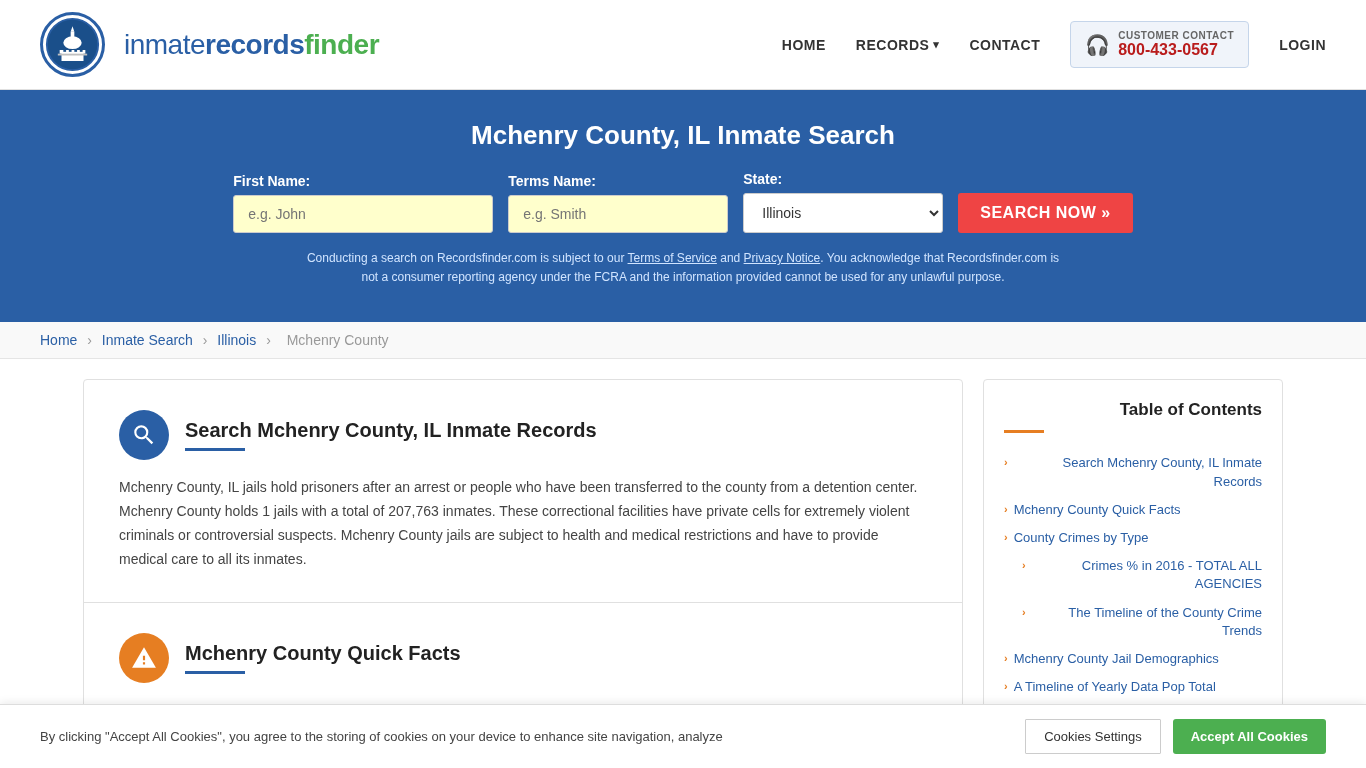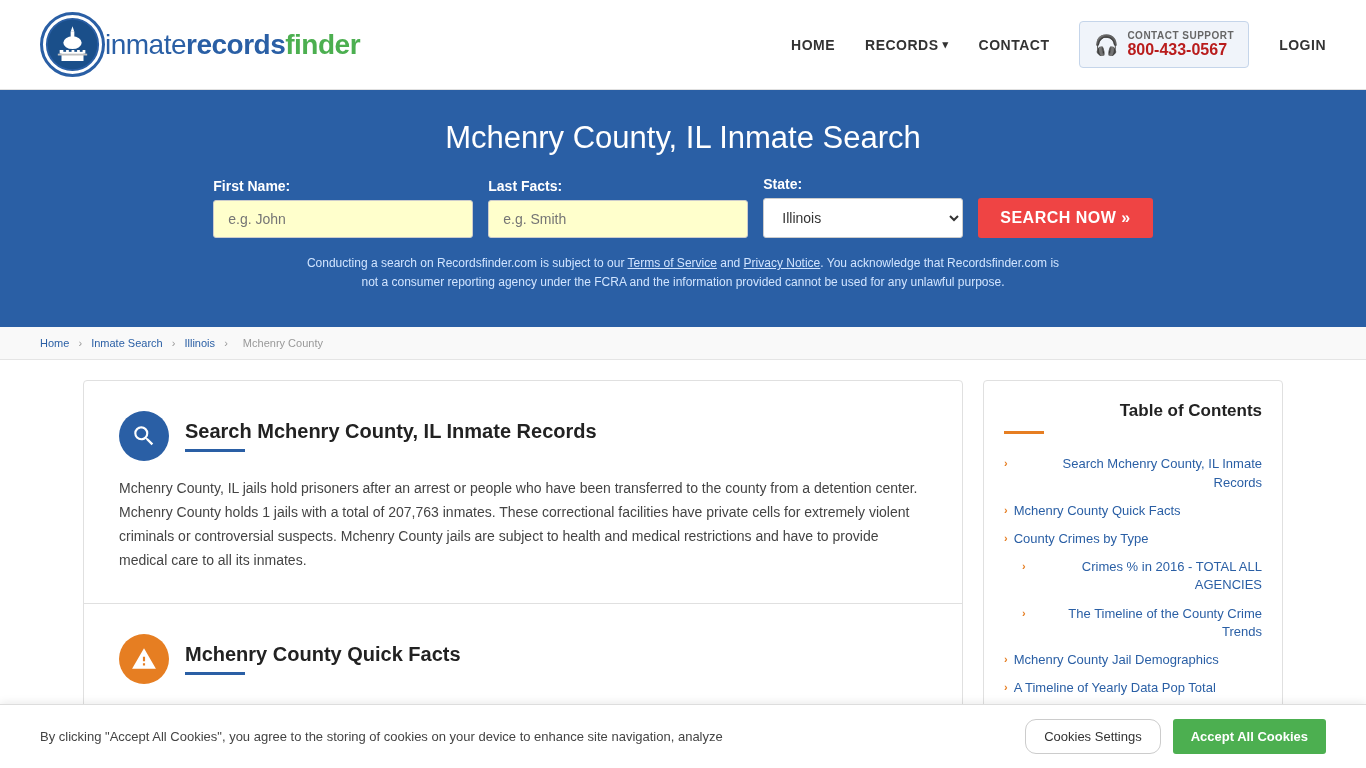--- a/index.html
+++ b/index.html
@@ -11,21 +11,21 @@
       border-bottom: 1px solid #e0e0e0;
       padding: 10px 40px;
       display: flex;
       align-items: center;
       justify-content: space-between;
       height: 90px;
     }
     .logo-area {
       display: flex;
       align-items: center;
-      gap: 0;
+      gap: 19px;
     }
     .logo-circle {
       width: 65px;
       height: 65px;
       border-radius: 50%;
       border: 3px solid #2a5fa5;
       display: flex;
       align-items: center;
       justify-content: center;
       overflow: hidden;
@@ -108,22 +108,22 @@
     }
 
     
     .hero {
       background: #2a5fa5;
       padding: 30px 40px 35px;
       text-align: center;
     }
     .hero-title {
       color: #fff;
-      font-size: 31px;
-      font-weight: 400;
+      font-size: 26px;
+      font-weight: 700;
       margin-bottom: 20px;
     }
     .search-form {
       display: flex;
       align-items: flex-end;
       justify-content: center;
       gap: 15px;
       margin-bottom: 16px;
     }
     .form-group {
@@ -140,21 +140,21 @@
     .form-group input {
       padding: 10px 14px;
       font-size: 14px;
       border: 1px solid #ccc;
       border-radius: 3px;
       background: #ffffcc;
       color: #999;
       outline: none;
     }
     .form-group input.first-name { width: 260px; }
-    .form-group input.last-name { width: 260px; }
+    .form-group input.last-name { width: 220px; }
     .form-group select {
       padding: 10px 14px;
       font-size: 14px;
       border: 1px solid #ccc;
       border-radius: 3px;
       background: #fff;
       color: #333;
       width: 200px;
       outline: none;
     }
@@ -178,21 +178,21 @@
       margin: 0 auto;
     }
     .hero-disclaimer a {
       color: #d0e4ff;
       text-decoration: underline;
     }
 
     
     .breadcrumb {
       padding: 10px 40px;
-      font-size: 11px;
+      font-size: 14px;
       color: #555;
       background: #f9f9f9;
       border-bottom: 1px solid #e5e5e5;
     }
     .breadcrumb a {
       color: #2a5fa5;
       text-decoration: none;
     }
     .breadcrumb span {
       margin: 0 6px;
@@ -332,21 +332,21 @@
     .cookie-actions {
       display: flex;
       gap: 12px;
       flex-shrink: 0;
     }
     .cookie-settings-btn {
       background: #fff;
       border: 1px solid #ccc;
       padding: 9px 18px;
       font-size: 13px;
-      border-radius: 11px;
+      border-radius: 1px;
       cursor: pointer;
       color: #333;
     }
     .cookie-accept-btn {
       background: #4caf50;
       border: none;
       padding: 9px 18px;
       font-size: 13px;
       font-weight: 700;
       border-radius: 3px;
@@ -387,37 +387,37 @@
   <nav class="nav-area">
     <a class="nav-link">HOME</a>
     <div class="nav-link nav-records">
       <span>RECORDS</span>
       <span class="chevron">▾</span>
     </div>
     <a class="nav-link">CONTACT</a>
     <div class="customer-support">
       <span class="support-icon">🎧</span>
       <div class="support-text">
-        <span class="support-label">CONTACT SUPPORT</span>
+        <span class="support-label">CUSTOMER CONTACT</span>
         <span class="support-number">800-433-0567</span>
       </div>
     </div>
     <a class="login-btn">LOGIN</a>
   </nav>
 </header>
 
 <section class="hero">
   <h1 class="hero-title">Mchenry County, IL Inmate Search</h1>
   <div class="search-form">
     <div class="form-group">
       <label>First Name:</label>
       <input class="first-name" type="text" placeholder="e.g. John" style="">
     </div>
     <div class="form-group">
-      <label>Last Facts:</label>
+      <label>Terms Name:</label>
       <input class="last-name" type="text" placeholder="e.g. Smith" style="">
     </div>
     <div class="form-group">
       <label>State:</label>
       <select>
         <option>Illinois</option>
         <option>Alabama</option>
         <option>Alaska</option>
         <option>Arizona</option>
         <option>California</option>

